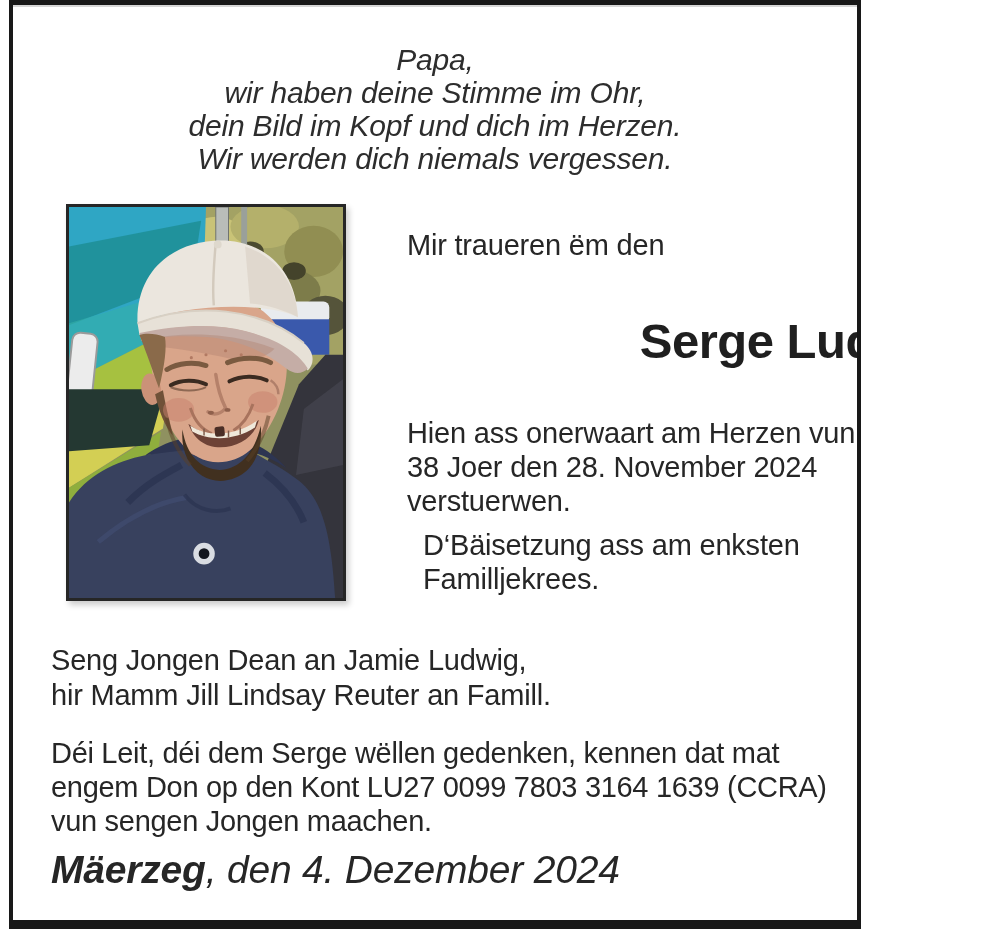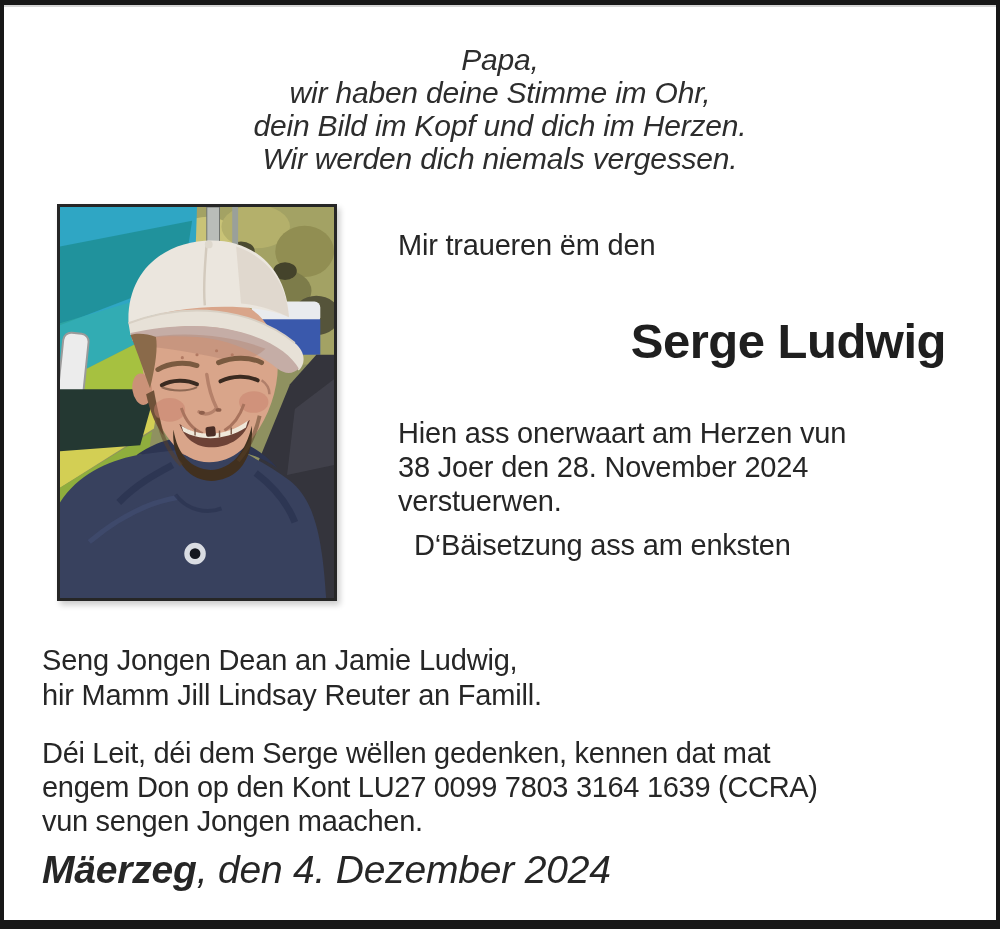--- a/index.html
+++ b/index.html
@@ -1,26 +1,27 @@
 <!DOCTYPE html>
 <html><head>
 <meta charset="utf-8">
 <style>
   html,body{margin:0;padding:0;background:#ffffff;}
   .notice{
     position:relative;
-    width:1000px;height:929px;
+    width:852px;height:929px;
     box-sizing:border-box;
     background:#ffffff;
     border-style:solid;border-color:#181818;
     border-width:5px 4px 9px 4px;
     box-shadow:inset 0 2px 0 #d6d6d6;
     font-family:"Liberation Sans","DejaVu Sans",sans-serif;
     color:#262626;
     overflow:hidden;
+    margin-left:9px;
   }
   .poem{
     position:absolute;top:38px;left:0;width:100%;
     text-align:center;font-style:italic;
     font-size:30px;line-height:33px;
     color:#2d2d2d;letter-spacing:-0.2px;
   }
   .photo{
     position:absolute;left:53px;top:199px;margin:0;
     width:274px;height:391px;
@@ -165,20 +166,21 @@
   <div class="announce">
     <div class="intro">Mir traueren ëm den</div>
     <h1 class="name">Serge Ludwig</h1>
     <div class="death">
       <div class="line">Hien ass onerwaart am Herzen vun</div>
       <div class="line">38 Joer den 28. November 2024</div>
       <div class="line">verstuerwen.</div>
     </div>
     <div class="funeral">
       <div class="line">D‘Bäisetzung ass am enksten</div>
+      <div class="line">Familljekrees.</div>
     </div>
   </div>
 
   <div class="family">
     <div class="line">Seng Jongen Dean an Jamie Ludwig,</div>
     <div class="line">hir Mamm Jill Lindsay Reuter an Famill.</div>
   </div>
 
   <div class="donation">
     <div class="line">Déi Leit, déi dem Serge wëllen gedenken, kennen dat mat</div>

